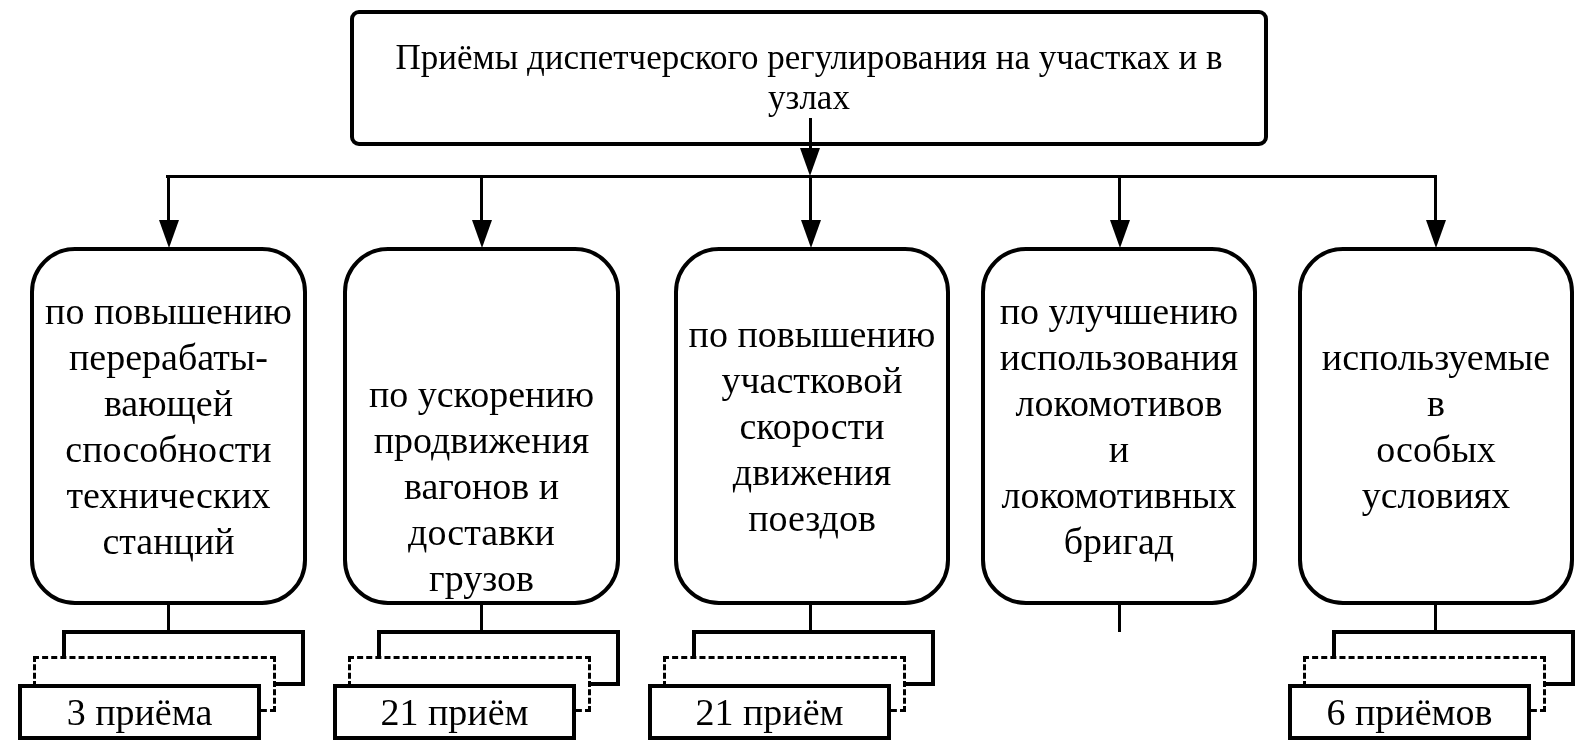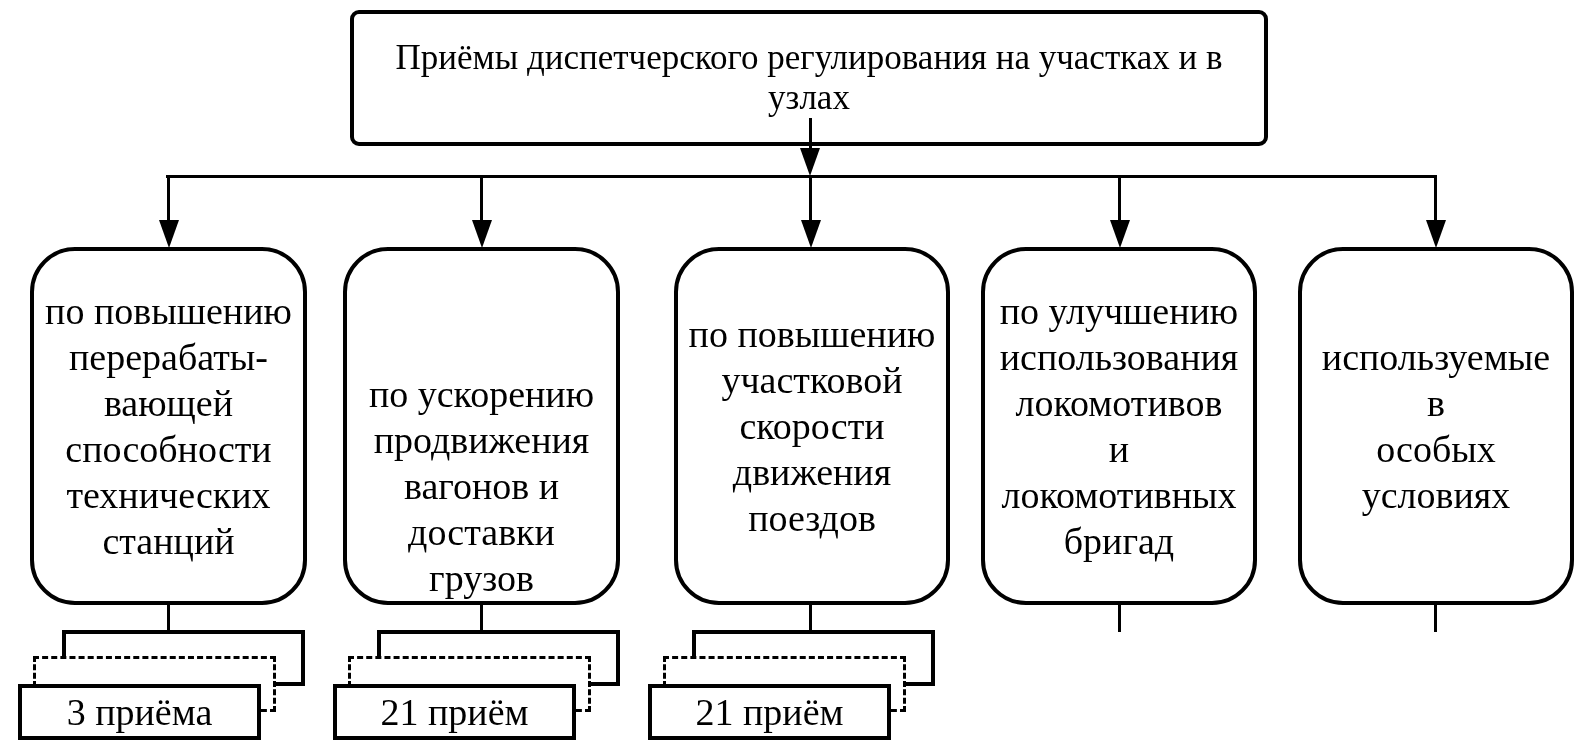--- a/index.html
+++ b/index.html
@@ -197,14 +197,21 @@
 
   <div class="stack stack-3">
     <div class="card card-back"></div>
     <div class="card card-mid"></div>
     <div class="card card-front">
       <span>21 приём</span>
     </div>
   </div>
 
 
+  <div class="stack stack-5">
+    <div class="card card-back"></div>
+    <div class="card card-mid"></div>
+    <div class="card card-front">
+      <span>6 приёмов</span>
+    </div>
+  </div>
 
 </div>
 
 </body></html>

